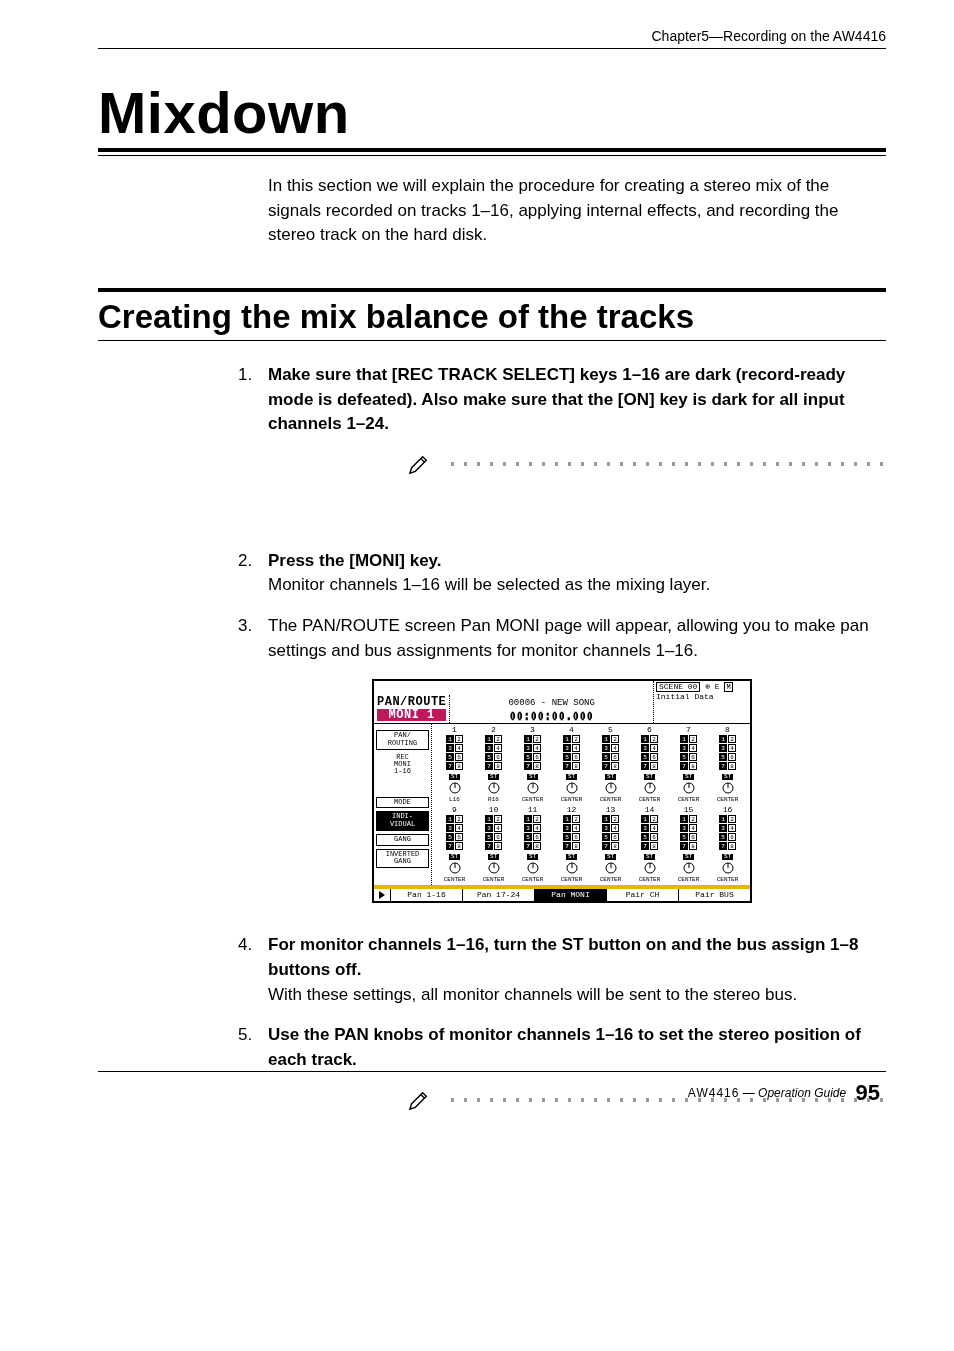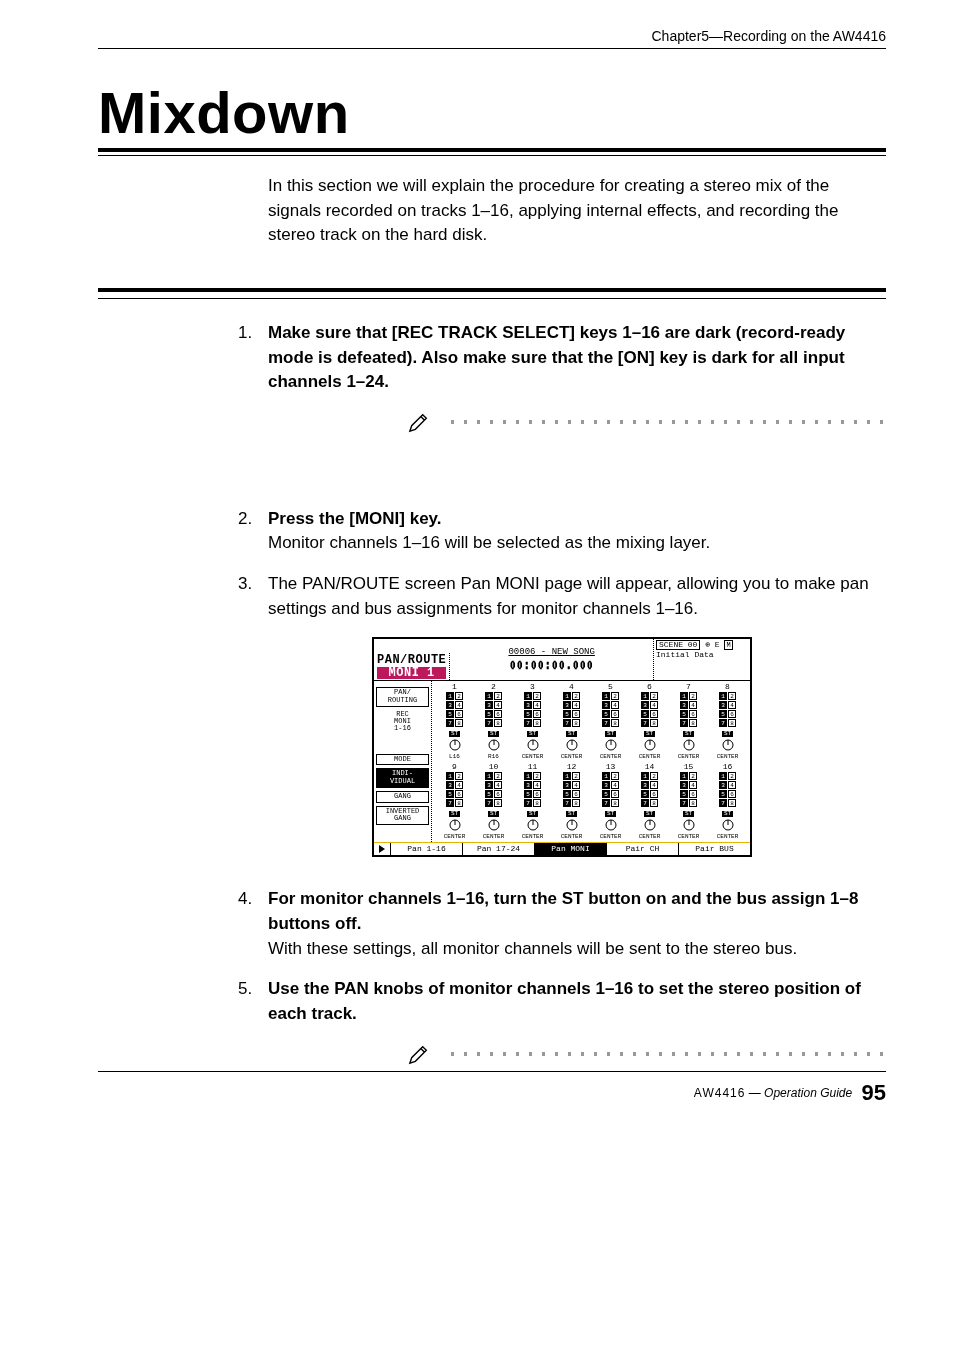--- a/index.html
+++ b/index.html
@@ -143,21 +143,21 @@
     color: #fff;
     display: block;
     text-align: center;
     margin-top: 1px;
     padding: 0 2px;
   }
   .lcd-top-mid {
     flex: 1;
     text-align: center;
   }
-  .lcd-top-mid .songname { font-size: 9px; padding-top: 9px; text-decoration: underline; }
+  .lcd-top-mid .songname { font-size: 9px; padding-top: 18px; }
   .lcd-top-mid .timecode {
     font-weight: bold;
     font-size: 15px;
     letter-spacing: 1px;
     font-family: "VT323", "Courier New", monospace;
   }
   .lcd-top-right {
     border-left: 1px dotted #000;
     font-size: 8px;
     padding: 1px 2px;
@@ -229,40 +229,40 @@
     background: #000; color: #fff;
     font-size: 6px; padding: 0 2px;
   }
   .knob-row { display: flex; }
   .knob-row .kn { flex: 1; text-align: center; }
   .knob-svg { width: 12px; height: 12px; }
   .pos-row { display: flex; }
   .pos-row div { flex: 1; text-align: center; font-size: 6px; }
   .lcd-tabs {
     display: flex;
-    border-top: 1px solid #eab308;
+    border-top: 4px solid #eab308;
   }
   .lcd-tabs .tab {
     flex: 1;
     text-align: center;
     font-size: 8px;
     padding: 2px 0;
     border-right: 1px solid #000;
   }
   .lcd-tabs .tab:last-child { border-right: none; }
   .lcd-tabs .tab.active { background: #000; color: #fff; }
   .lcd-tabs .play {
     width: 16px; flex: 0 0 16px;
     border-right: 1px solid #000;
     display:flex; align-items:center; justify-content:center;
   }
   .footer {
     position: absolute;
     bottom: 28px;
-    right: 68px;
+    right: 74px;
     font-size: 12px;
     font-style: italic;
     color: #000;
   }
   .footer .model {
     font-style: normal;
     font-family: "Arial", sans-serif;
     letter-spacing: 1px;
   }
   .footer .pagenum {
@@ -287,20 +287,21 @@
   <div class="running-head">Chapter5—Recording on the AW4416</div>
   <hr class="rule-thin">
 
   <h1 class="h1">Mixdown</h1>
   <hr class="h1-underline">
   <hr class="h1-underline2">
 
   <p class="intro">In this section we will explain the procedure for creating a stereo mix of the signals recorded on tracks 1–16, applying internal effects, and recording the stereo track on the hard disk.</p>
 
   <hr class="h2-topbar">
+  <h2 class="h2">Creating the mix balance of the tracks</h2>
   <hr class="h2-underline">
 
   <div class="steps">
 
     <div class="step">
       <div class="step-num">1.</div>
       <div class="step-body">
         <span class="step-title">Make sure that [REC TRACK SELECT] keys 1–16 are dark (record-ready mode is defeated). Also make sure that the [ON] key is dark for all input channels 1–24.</span>
       </div>
     </div>

